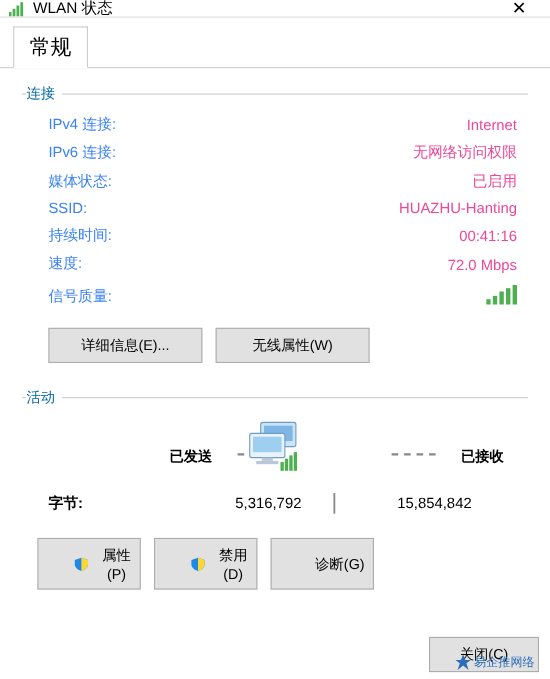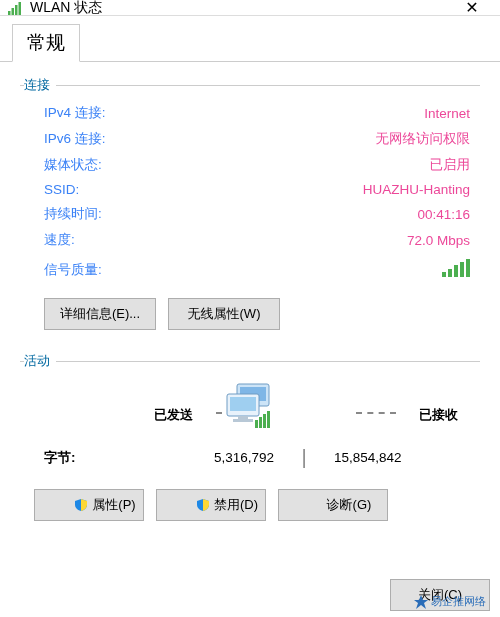--- a/index.html
+++ b/index.html
@@ -65,21 +65,21 @@
   .kv .k { color:#3b82f6; }
   .kv .v { color:#ec4899; text-align:right; }
   .signal-row { padding-top:6px; padding-bottom:12px; }
   .btnrow { display:flex; gap:12px; padding: 6px 0 8px 20px; }
   button.win {
     font-family: inherit;
     font-size: 13px;
     background: #e1e1e1;
     border: 1px solid #adadad;
     padding: 6px 0;
-    width: 112px;
+    width: 140px;
     cursor: default;
     display:flex; align-items:center; justify-content:center; gap:4px;
   }
   .activity {
     position: relative;
     height: 60px;
     margin: 2px 0 2px 0;
     font-weight: bold;
   }
   .activity .sent-label { position:absolute; left: 130px; top: 28px; }
@@ -94,25 +94,25 @@
     position:absolute; left: 50%; top: 4px; transform: translateX(-50%);
   }
   .bytes-row {
     display:flex; align-items:center;
     padding: 6px 10px 14px 20px;
     font-size:13.5px;
   }
   .bytes-row .lbl { width: 110px; font-weight: bold; }
   .bytes-row .sent { width: 120px; text-align:right; }
   .bytes-row .div { width: 60px; text-align:center; color:#888; font-size:20px; }
-  .bytes-row .recv { flex:1; text-align:left; padding-right: 10px; }
+  .bytes-row .recv { flex:1; text-align:center; padding-right: 10px; }
   .bottom-btns {
     display:flex; gap:12px; padding: 6px 0 0 10px;
   }
-  .bottom-btns button.win { width: 110px; padding-left: 32px; }
+  .bottom-btns button.win { width: 94px; padding-left: 32px; }
   .footer {
     position:absolute;
     bottom: 6px; right: 10px; left: 10px;
     display:flex; justify-content:flex-end;
     padding-top: 6px;
   }
   .footer button.win { width: 100px; }
   .watermark {
     position:absolute;
     bottom: 8px; right: 14px;

